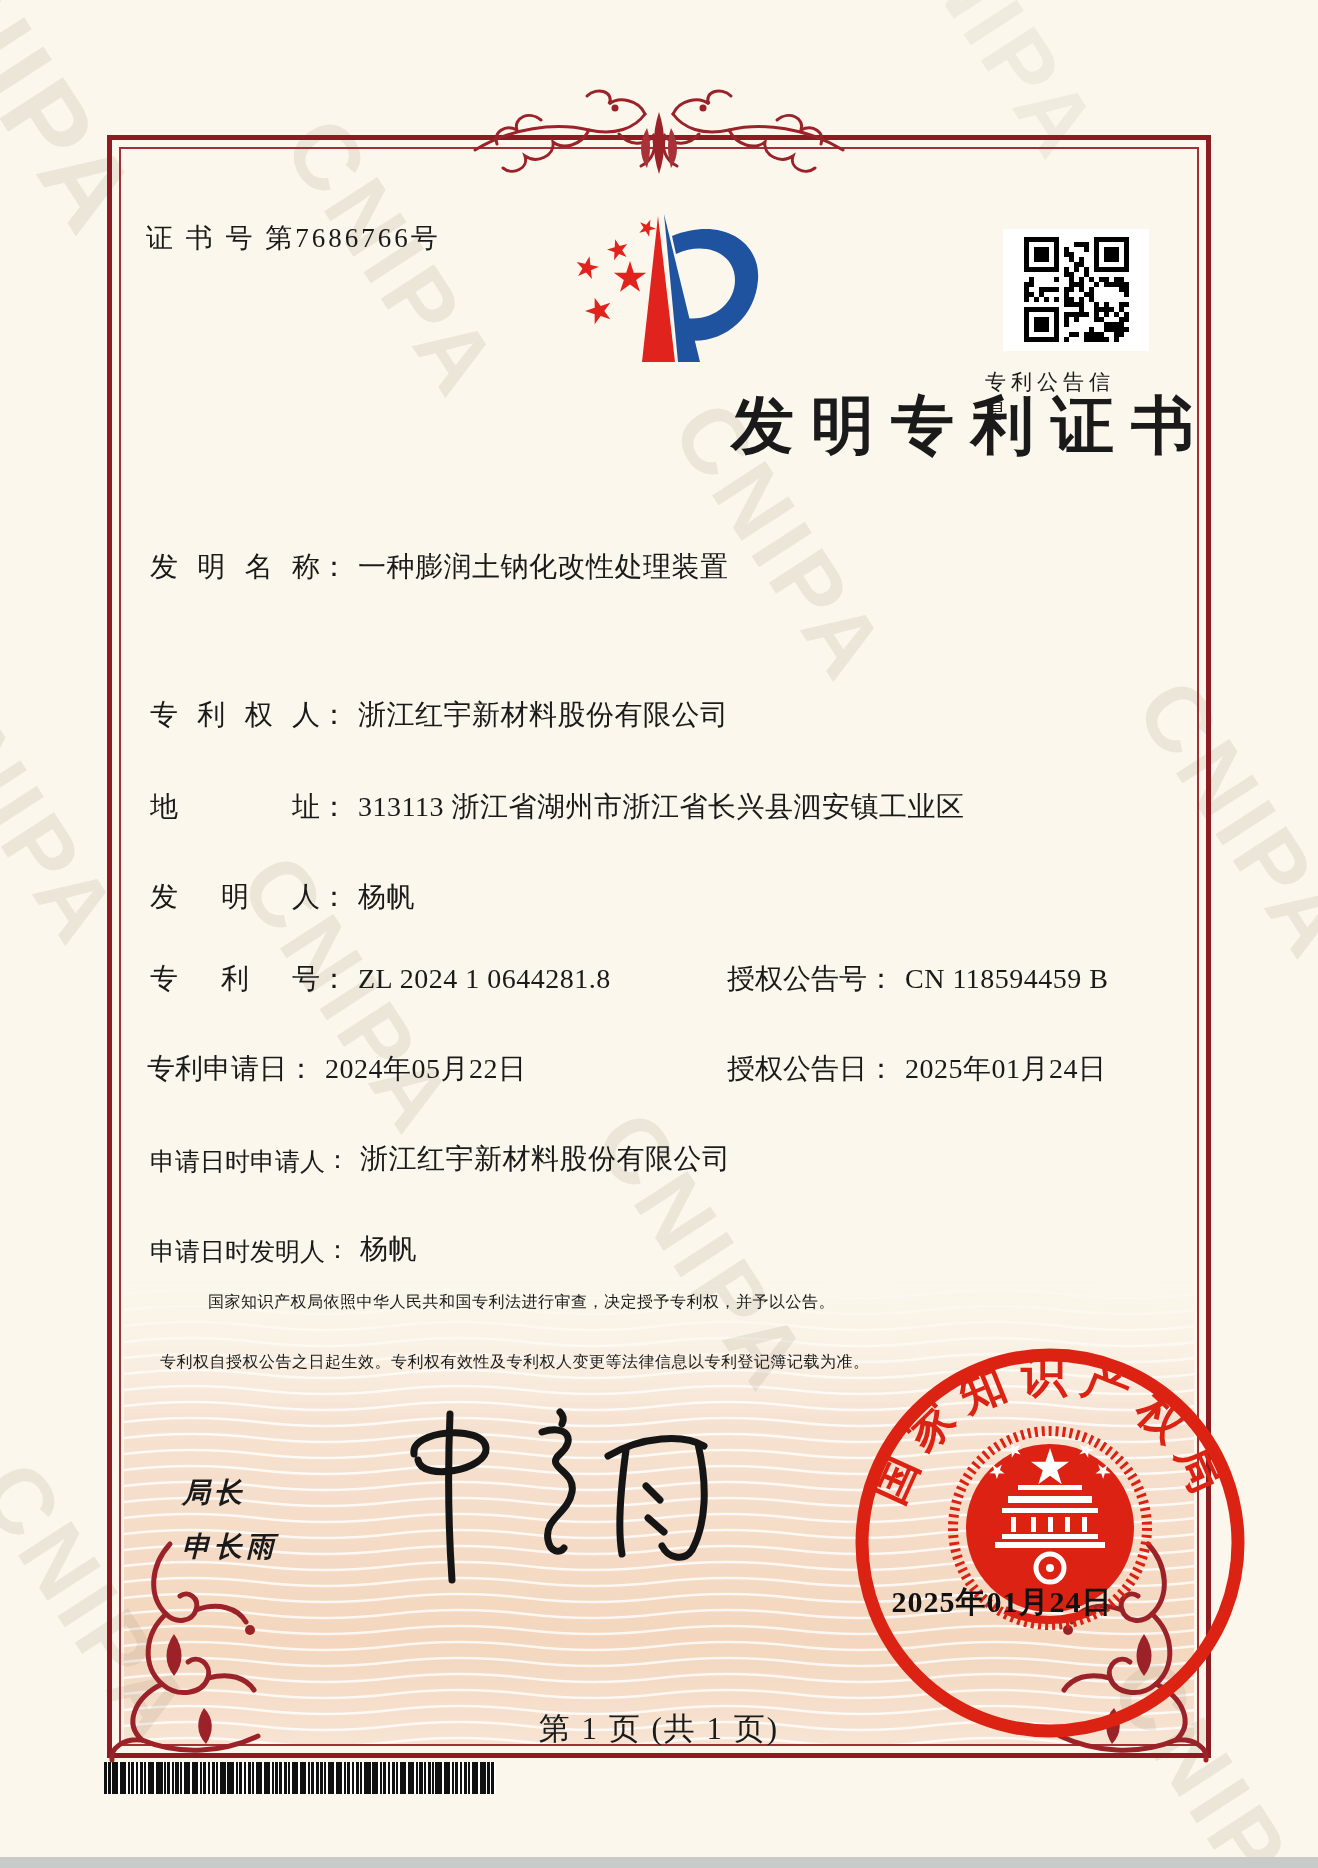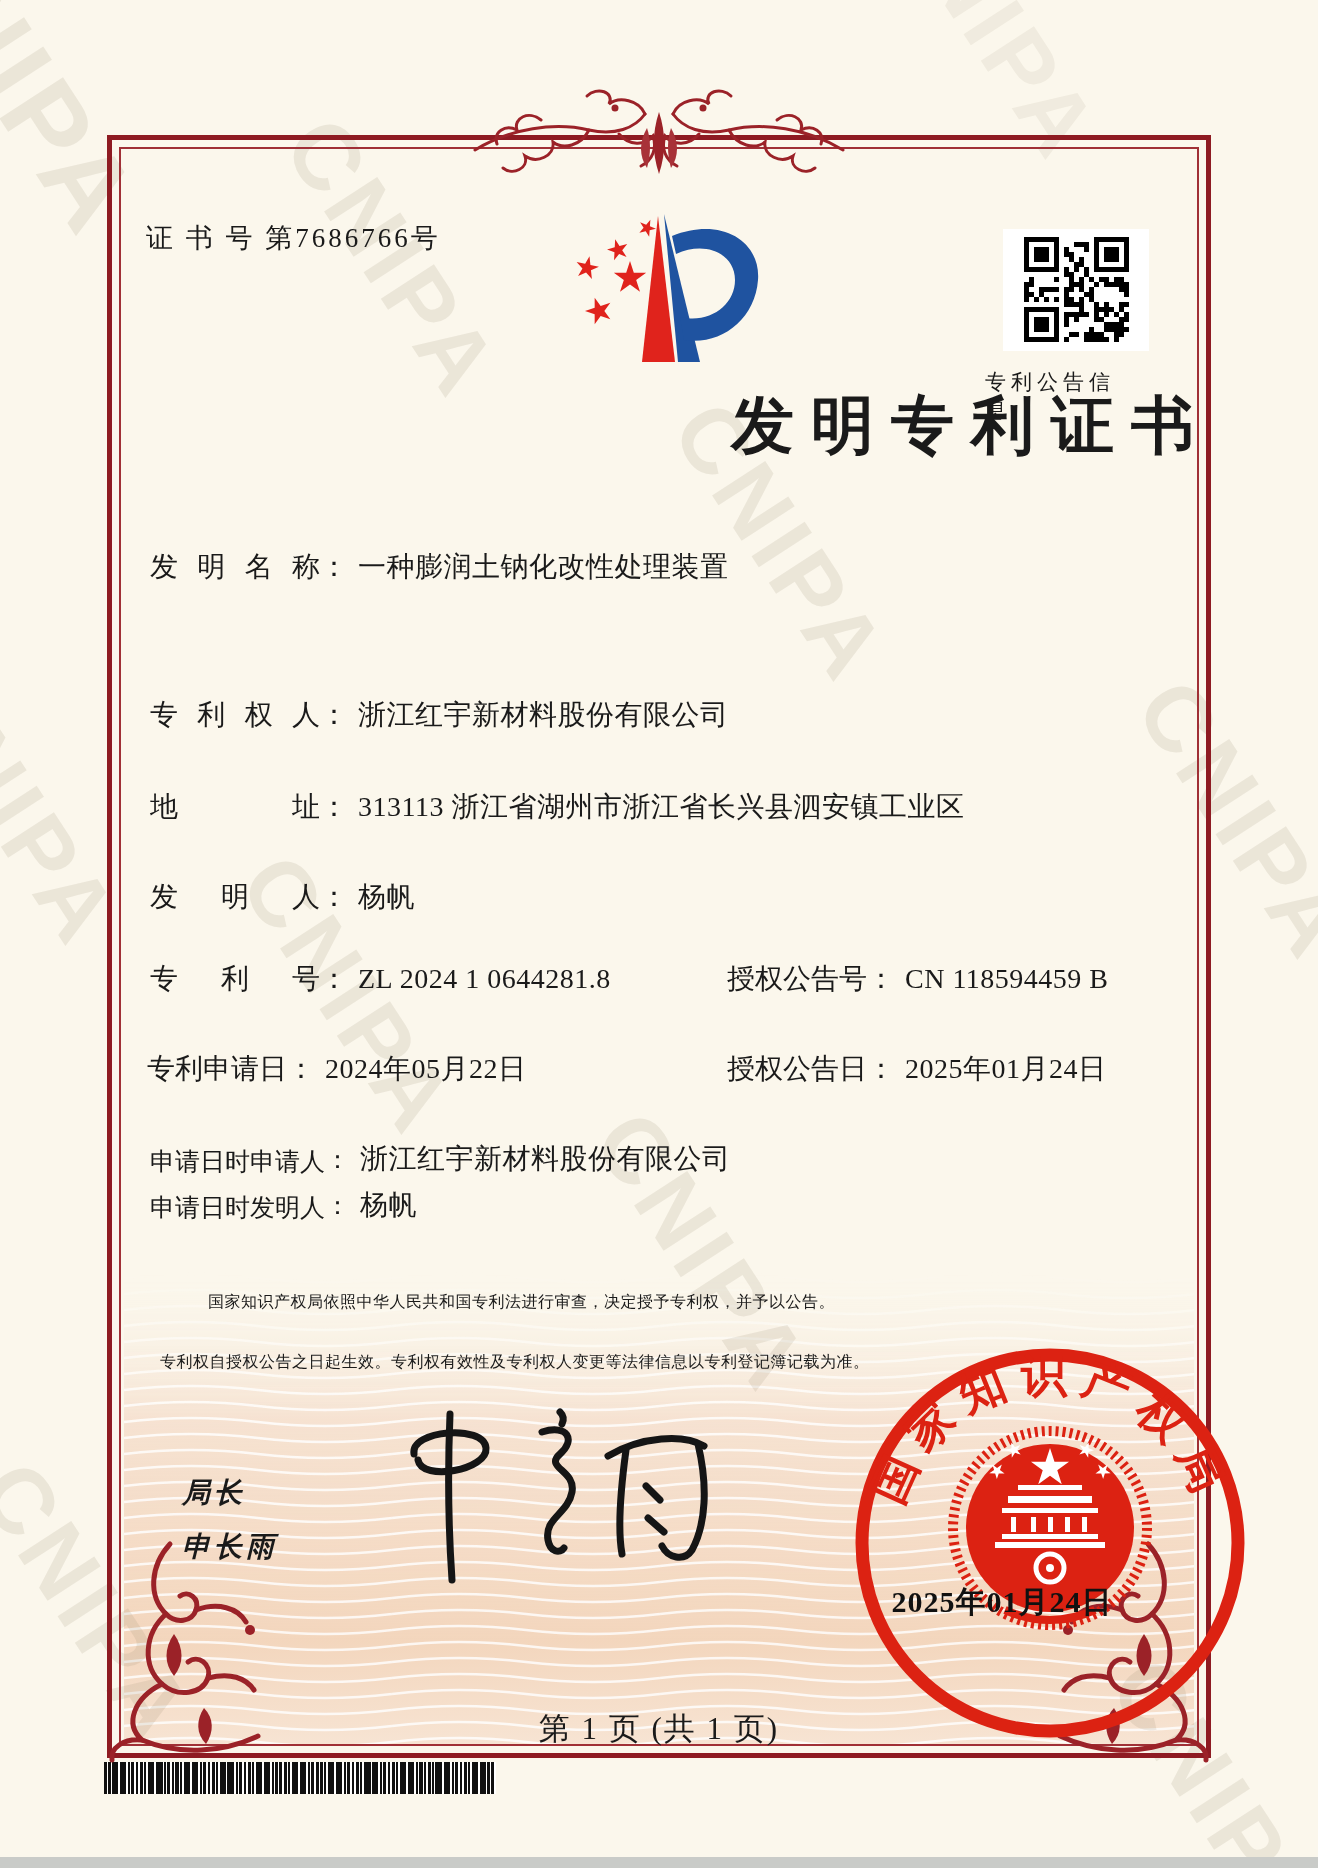--- a/index.html
+++ b/index.html
@@ -49,21 +49,21 @@
   .title{position:absolute;left:107px;top:383px;width:1104px;text-align:right;
          font-size:63px;font-weight:bold;letter-spacing:17px;}
 
   .row{position:absolute;left:150px;font-size:28px;white-space:nowrap;}
   .lab{display:inline-block;width:170px;text-align:justify;text-align-last:justify;vertical-align:bottom;}
   .lab-n{display:inline-block;vertical-align:bottom;}
   .small-lab{font-size:25px;}
   .colon{margin-right:10px;}
   .val{letter-spacing:0.5px;}
   .r-name{top:548px;} .r-patentee{top:696px;} .r-address{top:788px;} .r-inventor{top:878px;}
-  .r-patno{top:960px;} .r-dates{top:1050px;} .r-app{top:1140px;} .r-inv2{top:1186px;font-family:Liberation Mono, monospace;}
+  .r-patno{top:960px;} .r-dates{top:1050px;} .r-app{top:1140px;} .r-inv2{top:1230px;font-family:Liberation Mono, monospace;}
   .rowwrap{position:absolute;left:0;width:1318px;}
 
   .statement{position:absolute;font-size:16px;letter-spacing:0.5px;white-space:nowrap;}
   .st1{left:208px;top:1292px;}
   .st2{left:160px;top:1352px;}
 
   .commissioner{position:absolute;left:182px;font-size:28px;font-weight:600;
                 font-family:"Liberation Sans","DejaVu Sans",sans-serif;letter-spacing:4px;font-style:italic;}
   .c1{top:1474px;} .c2{top:1528px;}
   .signature{position:absolute;left:392px;top:1402px;z-index:5;}

